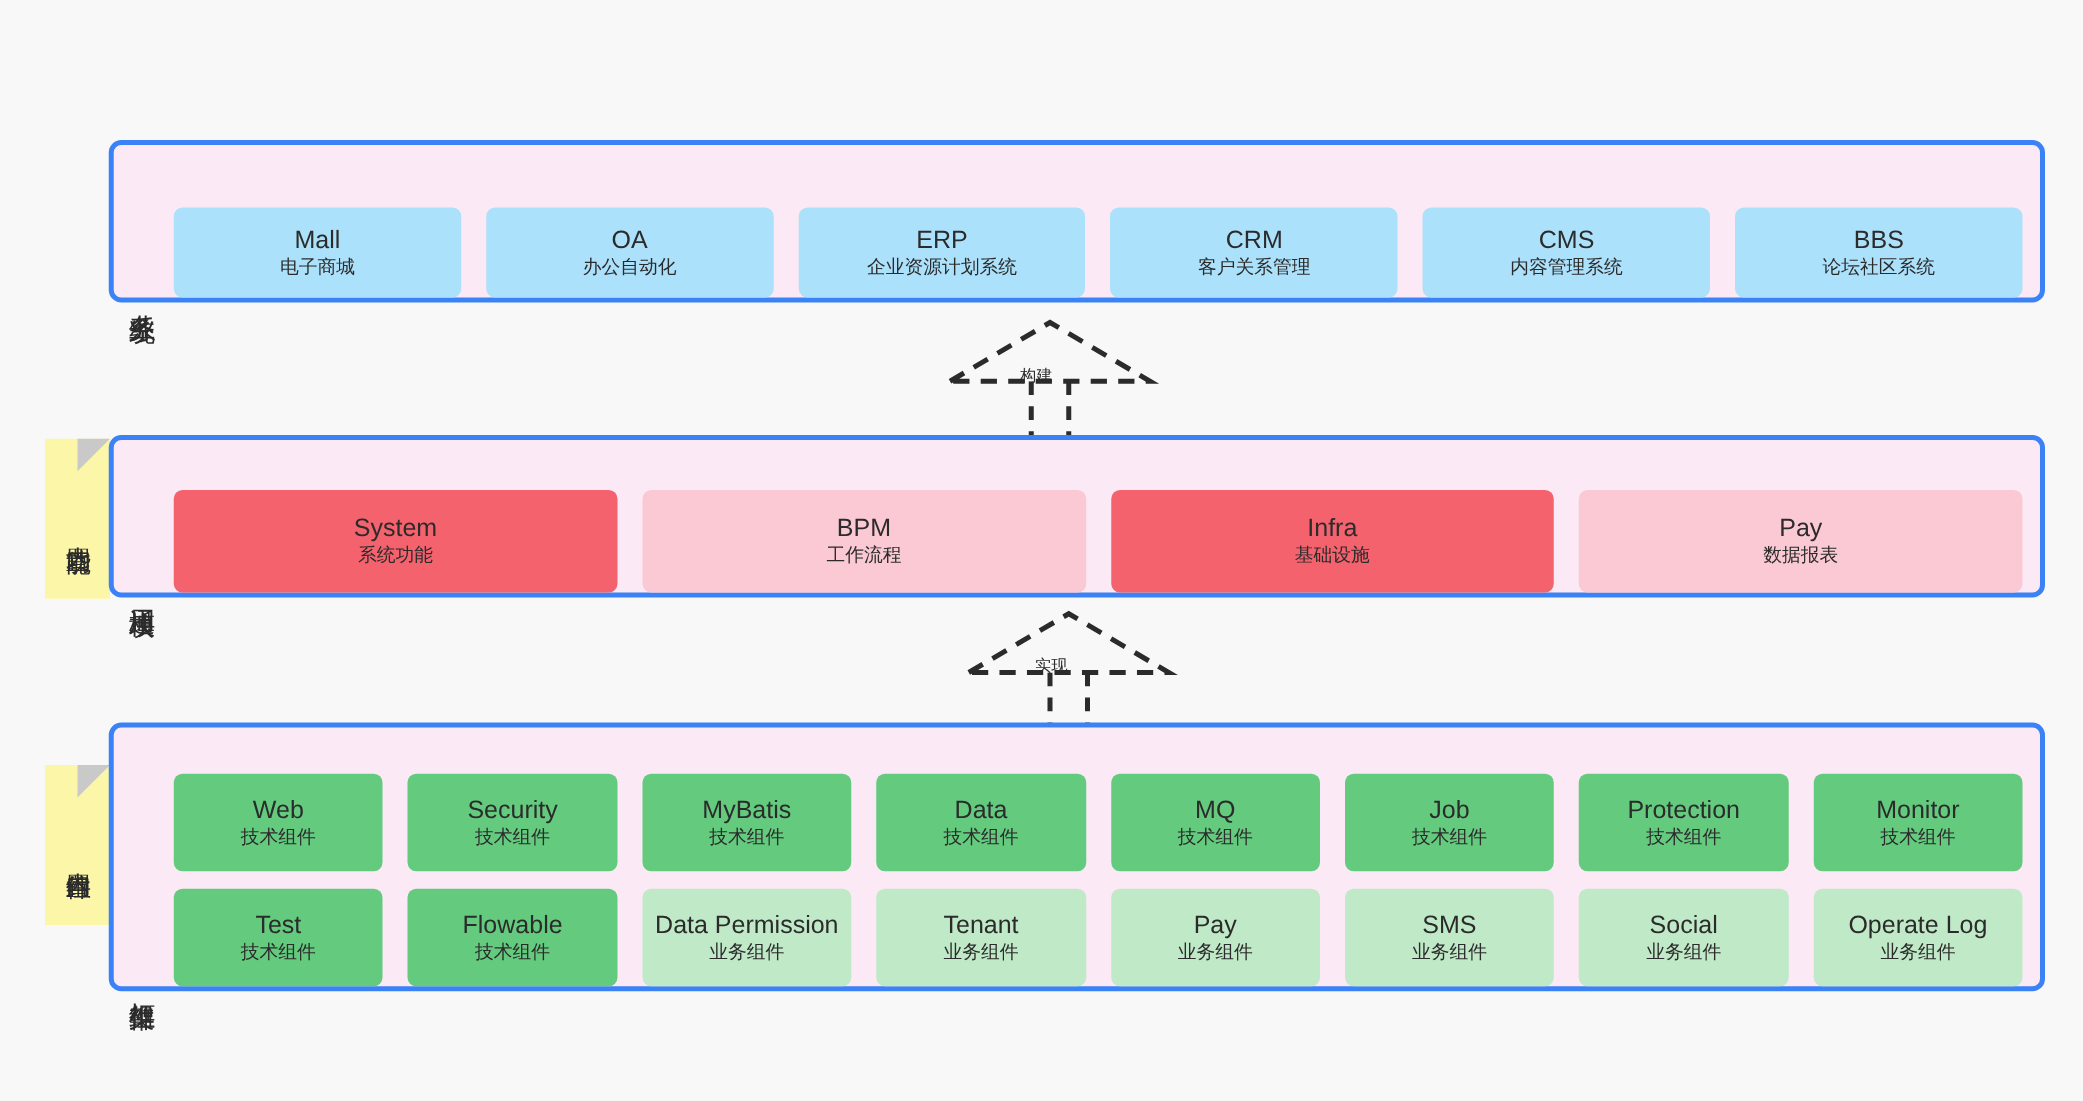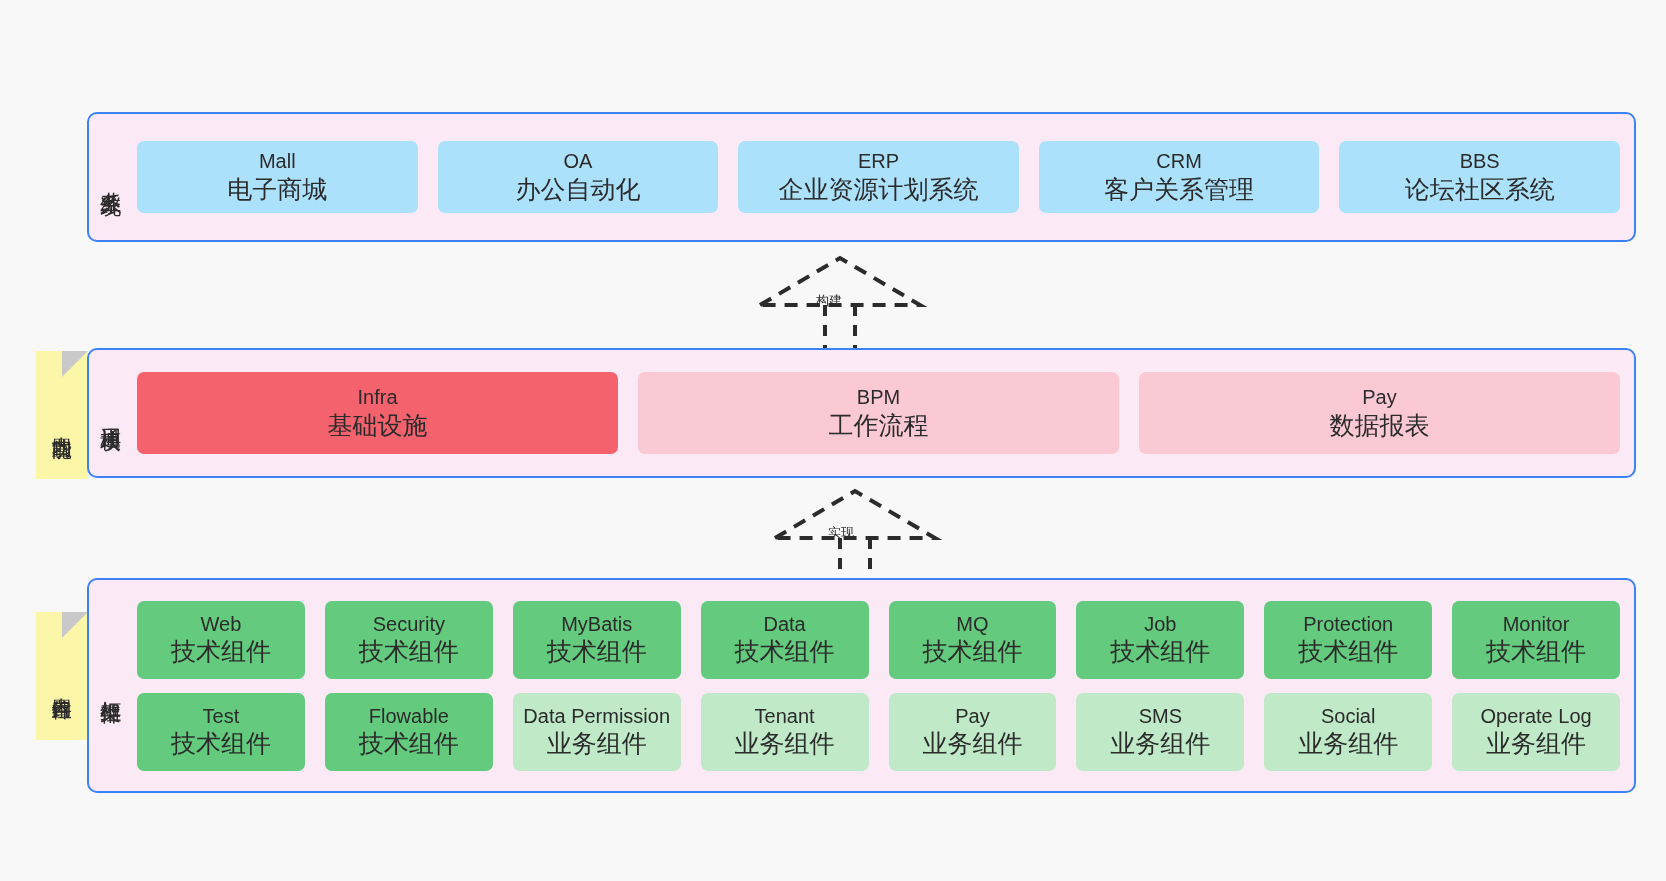--- a/index.html
+++ b/index.html
@@ -18,25 +18,25 @@
 
   .canvas {
     position: absolute;
     inset: 0;
   }
 
   
   .layer {
     position: absolute;
     background: #fbeaf5;
-    border: 2px solid #3b82f6;
+    border: 4px solid #3b82f6;
     border-radius: 10px;
     box-sizing: border-box;
     display: flex;
-    align-items: center;
+    align-items: flex-end;
   }
 
   .layer-label {
     flex: 0 0 auto;
     width: 44px;
     display: flex;
     align-items: center;
     justify-content: center;
     font-size: 21px;
     line-height: 1.12;
@@ -70,21 +70,21 @@
     justify-content: center;
     text-align: center;
     box-sizing: border-box;
     padding: 6px 4px;
   }
   .card .t1 {
     font-size: 20px;
     line-height: 1.18;
   }
   .card .t2 {
-    font-size: 25px;
+    font-size: 15px;
     line-height: 1.2;
   }
 
   
   .c-blue        { background: #ace1fb; }
   .c-red         { background: #f4626e; }
   .c-pink        { background: #fbc9d4; }
   .c-green       { background: #63ca7e; }
   .c-lightgreen  { background: #bfe9c7; }
 
@@ -169,20 +169,24 @@
         </div>
         <div class="card c-blue">
           <div class="t1">ERP</div>
           <div class="t2">企业资源计划系统</div>
         </div>
         <div class="card c-blue">
           <div class="t1">CRM</div>
           <div class="t2">客户关系管理</div>
         </div>
         <div class="card c-blue">
+          <div class="t1">CMS</div>
+          <div class="t2">内容管理系统</div>
+        </div>
+        <div class="card c-blue">
           <div class="t1">BBS</div>
           <div class="t2">论坛社区系统</div>
         </div>
       </div>
     </div>
   </div>
 
   <div class="arrow" id="arrow-build">
     <svg width="200" height="110" viewBox="0 0 200 110">
       <path d="M 85 55 L 85 110 M 115 55 L 115 110 M 85 110 L 115 110" fill="none" stroke="#2b2b2b" stroke-width="4" stroke-dasharray="11 9"></path>
@@ -193,26 +197,30 @@
 
   <div class="note" id="note-common">
     <span>内置功能</span>
   </div>
 
   <div class="layer" id="layer-common">
     <div class="layer-label">通用模块</div>
     <div class="layer-body">
       <div class="row">
         <div class="card c-red">
-          <div class="t1">Infra</div>
-          <div class="t2">基础设施</div>
+          <div class="t1">System</div>
+          <div class="t2">系统功能</div>
         </div>
         <div class="card c-pink">
           <div class="t1">BPM</div>
           <div class="t2">工作流程</div>
+        </div>
+        <div class="card c-red">
+          <div class="t1">Infra</div>
+          <div class="t2">基础设施</div>
         </div>
         <div class="card c-pink">
           <div class="t1">Pay</div>
           <div class="t2">数据报表</div>
         </div>
       </div>
     </div>
   </div>
 
   <div class="arrow" id="arrow-impl">

